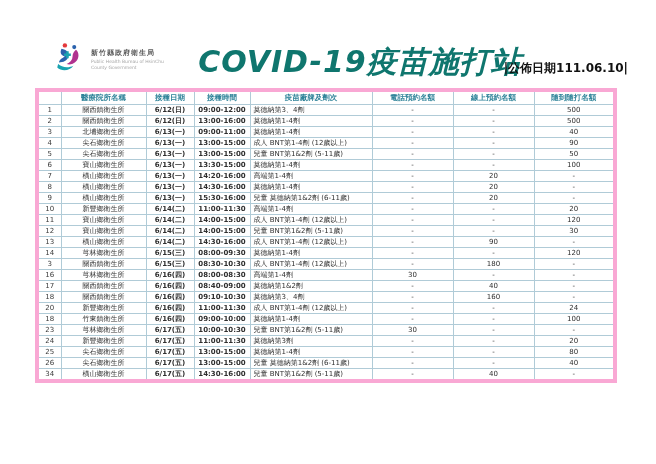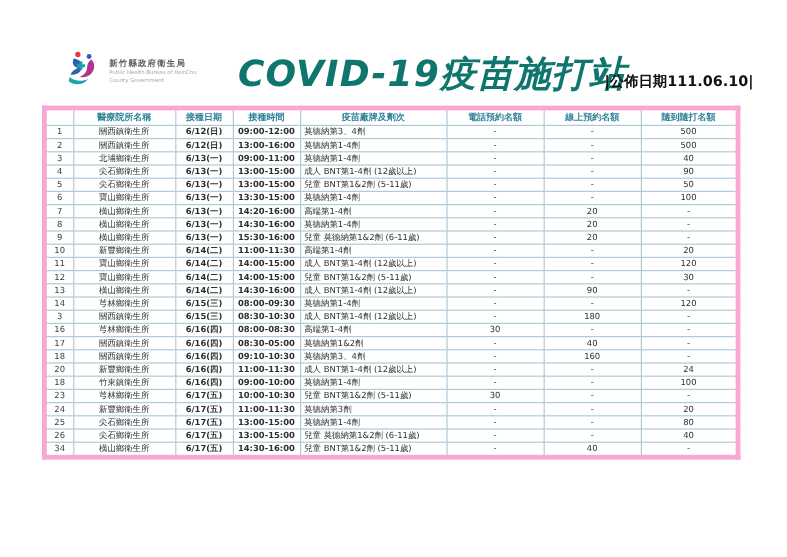--- a/index.html
+++ b/index.html
@@ -234,21 +234,21 @@
           <td class="c-time">08:00-08:30</td>
           <td class="c-vaccine">高端第1-4劑</td>
           <td class="c-phone">30</td>
           <td class="c-online">-</td>
           <td class="c-walkin">-</td>
         </tr>
         <tr>
           <td class="c-no">17</td>
           <td class="c-name">關西鎮衛生所</td>
           <td class="c-date">6/16(四)</td>
-          <td class="c-time">08:30-05:00</td>
+          <td class="c-time">08:40-09:00</td>
           <td class="c-vaccine">莫德納第1&amp;2劑</td>
           <td class="c-phone">-</td>
           <td class="c-online">40</td>
           <td class="c-walkin">-</td>
         </tr>
         <tr>
           <td class="c-no">18</td>
           <td class="c-name">關西鎮衛生所</td>
           <td class="c-date">6/16(四)</td>
           <td class="c-time">09:10-10:30</td>

